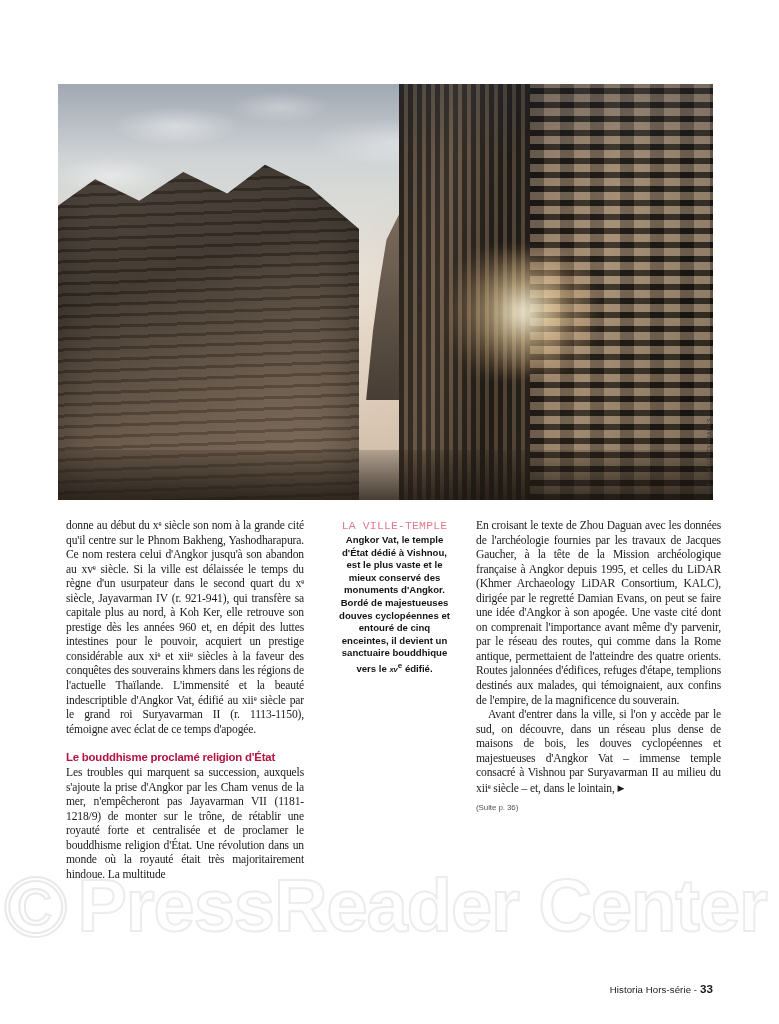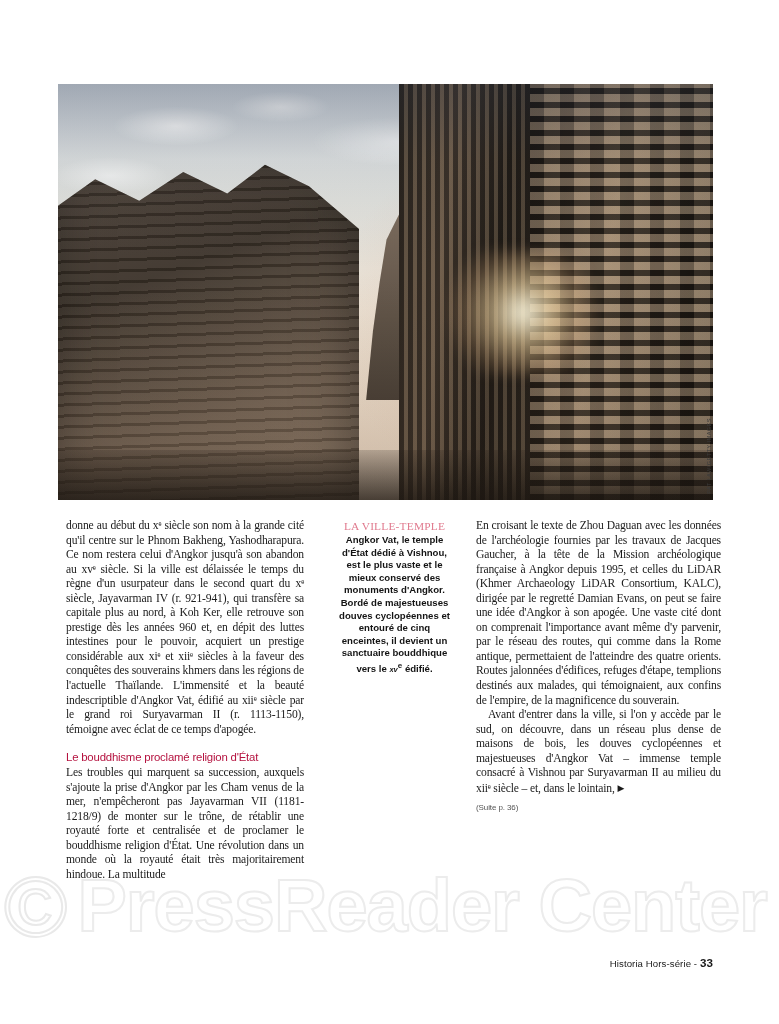--- a/index.html
+++ b/index.html
@@ -138,31 +138,31 @@
     text-align:justify;
     color:#1a1a1a;
     hyphens:none;
   }
   p.body + p.body{text-indent:12px;}
   .tight{letter-spacing:-0.15px;}
 
   h2.subhead{
     margin:13px 0 2px 0;
     font-family:"Liberation Sans",sans-serif;
-    font-weight:normal;
+    font-weight:bold;
     font-size:11.4px;
     line-height:14px;
     color:#b5123f;
     letter-spacing:-0.2px;
   }
 
   
   .cap-title{
     margin:0 0 1px 0;
-    font-family:Liberation Serif, serif;
+    font-family:Liberation Mono, monospace;
     font-size:11.4px;
     line-height:14px;
     color:#e07a8e;
     text-align:center;
     letter-spacing:.2px;
   }
   .cap-body{
     margin:0;
     font-family:"Liberation Sans",sans-serif;
     font-weight:bold;
@@ -179,21 +179,21 @@
     margin:7px 0 0 0;
     font-family:"Liberation Sans",sans-serif;
     font-size:8px;
     color:#555;
     text-align:left;
     letter-spacing:-.1px;
   }
 
   
   .footer{
-    position:absolute;left:0;top:956px;width:713px;z-index:3;
+    position:absolute;left:0;top:982px;width:713px;z-index:3;
     text-align:right;
     font-family:"Liberation Sans",sans-serif;
     font-size:9.6px;
     color:#1a1a1a;
     letter-spacing:.1px;
   }
   .footer b{font-size:11.6px;}
 </style>
 </head>
 <body>

